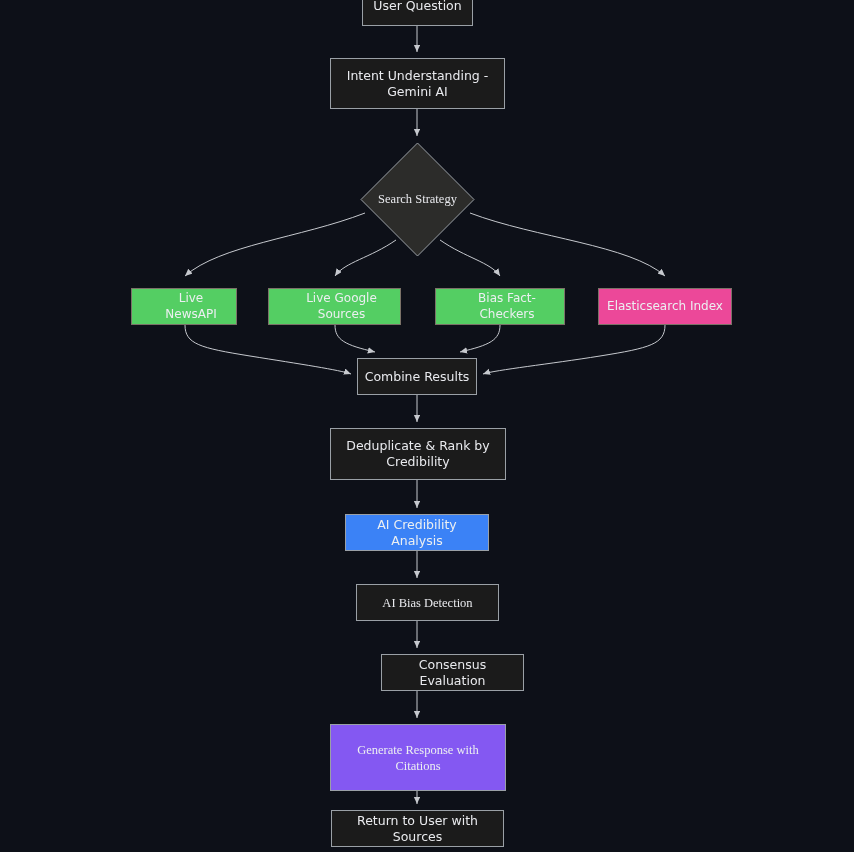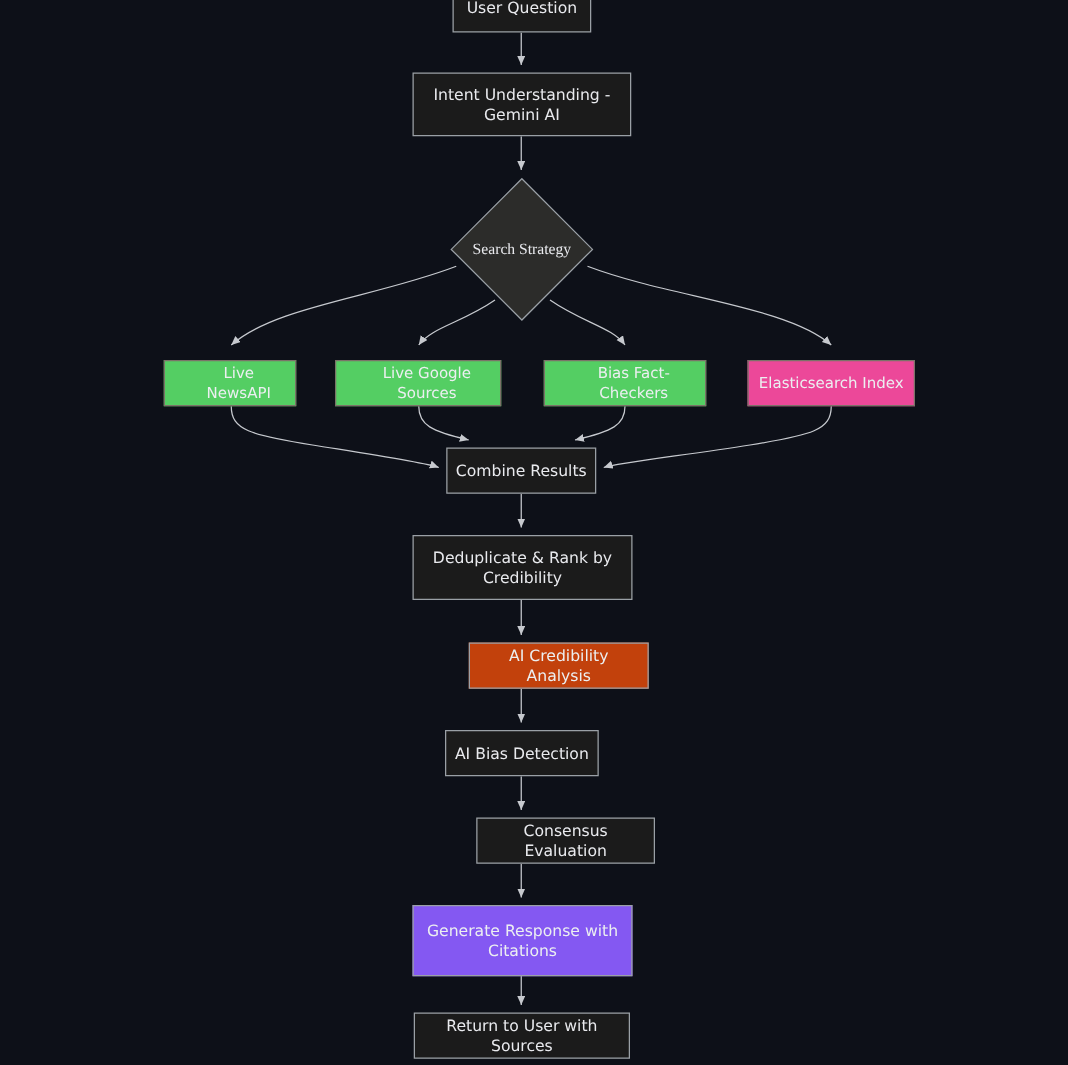--- a/index.html
+++ b/index.html
@@ -48,25 +48,24 @@
     font-size: 12px;
     padding-left: 20px;
   }
   .node.teal {
     background: #ec4899;
     border-color: #7b7268;
     color: #eceff1;
     font-size: 12px;
   }
   .node.blue {
-    background: #c2410c;
+    background: #3b82f6;
     border-color: #9aa0a6;
     color: #eceff1;
     font-size: 12.5px;
-    margin-left: 30px;
   }
   .node.purple {
     background: #8458f2;
     border-color: #9aa0a6;
     color: #eceff1;
     font-size: 12.5px;
   }
   .diamond-wrap {
     position: absolute;
     pointer-events: auto;
@@ -132,19 +131,19 @@
         <div class="diamond-label" style="width: 235px; left: -60px;">Search Strategy</div>
       </div>
       <div class="node green" style="left: 131px; top: 288px; width: 106px; height: 37px;"><span>Live NewsAPI</span></div>
       <div class="node green" style="left: 268px; top: 288px; width: 133px; height: 37px;"><span>Live Google Sources</span></div>
       <div class="node green" style="left: 435px; top: 288px; width: 130px; height: 37px;"><span>Bias Fact-Checkers</span></div>
       <div class="node teal" style="left: 598px; top: 288px; width: 134px; height: 37px;"><span>Elasticsearch Index</span></div>
       <div class="node dark" style="left: 357px; top: 358px; width: 120px; height: 37px;"><span>Combine Results</span></div>
       <div class="node dark" style="left: 330px; top: 428px; width: 176px; height: 52px;"><span>Deduplicate &amp; Rank by
 Credibility</span></div>
       <div class="node blue" style="left: 345px; top: 514px; width: 144px; height: 37px;"><span>AI Credibility Analysis</span></div>
-      <div class="node dark" style="left: 356px; top: 584px; width: 123px; height: 37px;"><span>AI Bias Detection</span></div>
+      <div class="node dark" style="left: 356px; top: 584px; width: 143px; height: 37px; font-family: Liberation Serif, serif;"><span>AI Bias Detection</span></div>
       <div class="node dark" style="left: 346px; top: 654px; width: 143px; height: 37px; margin-left: 35px;"><span>Consensus Evaluation</span></div>
-      <div class="node purple" style="left: 330px; top: 724px; width: 176px; height: 57px;"><span>Generate Response with
+      <div class="node purple" style="left: 330px; top: 724px; width: 176px; height: 67px; font-family: Liberation Serif, serif;"><span>Generate Response with
 Citations</span></div>
       <div class="node dark" style="left: 331px; top: 810px; width: 173px; height: 37px; align-items: center;"><span>Return to User with Sources</span></div>
     </div>
 </div>
 
 </body></html>

